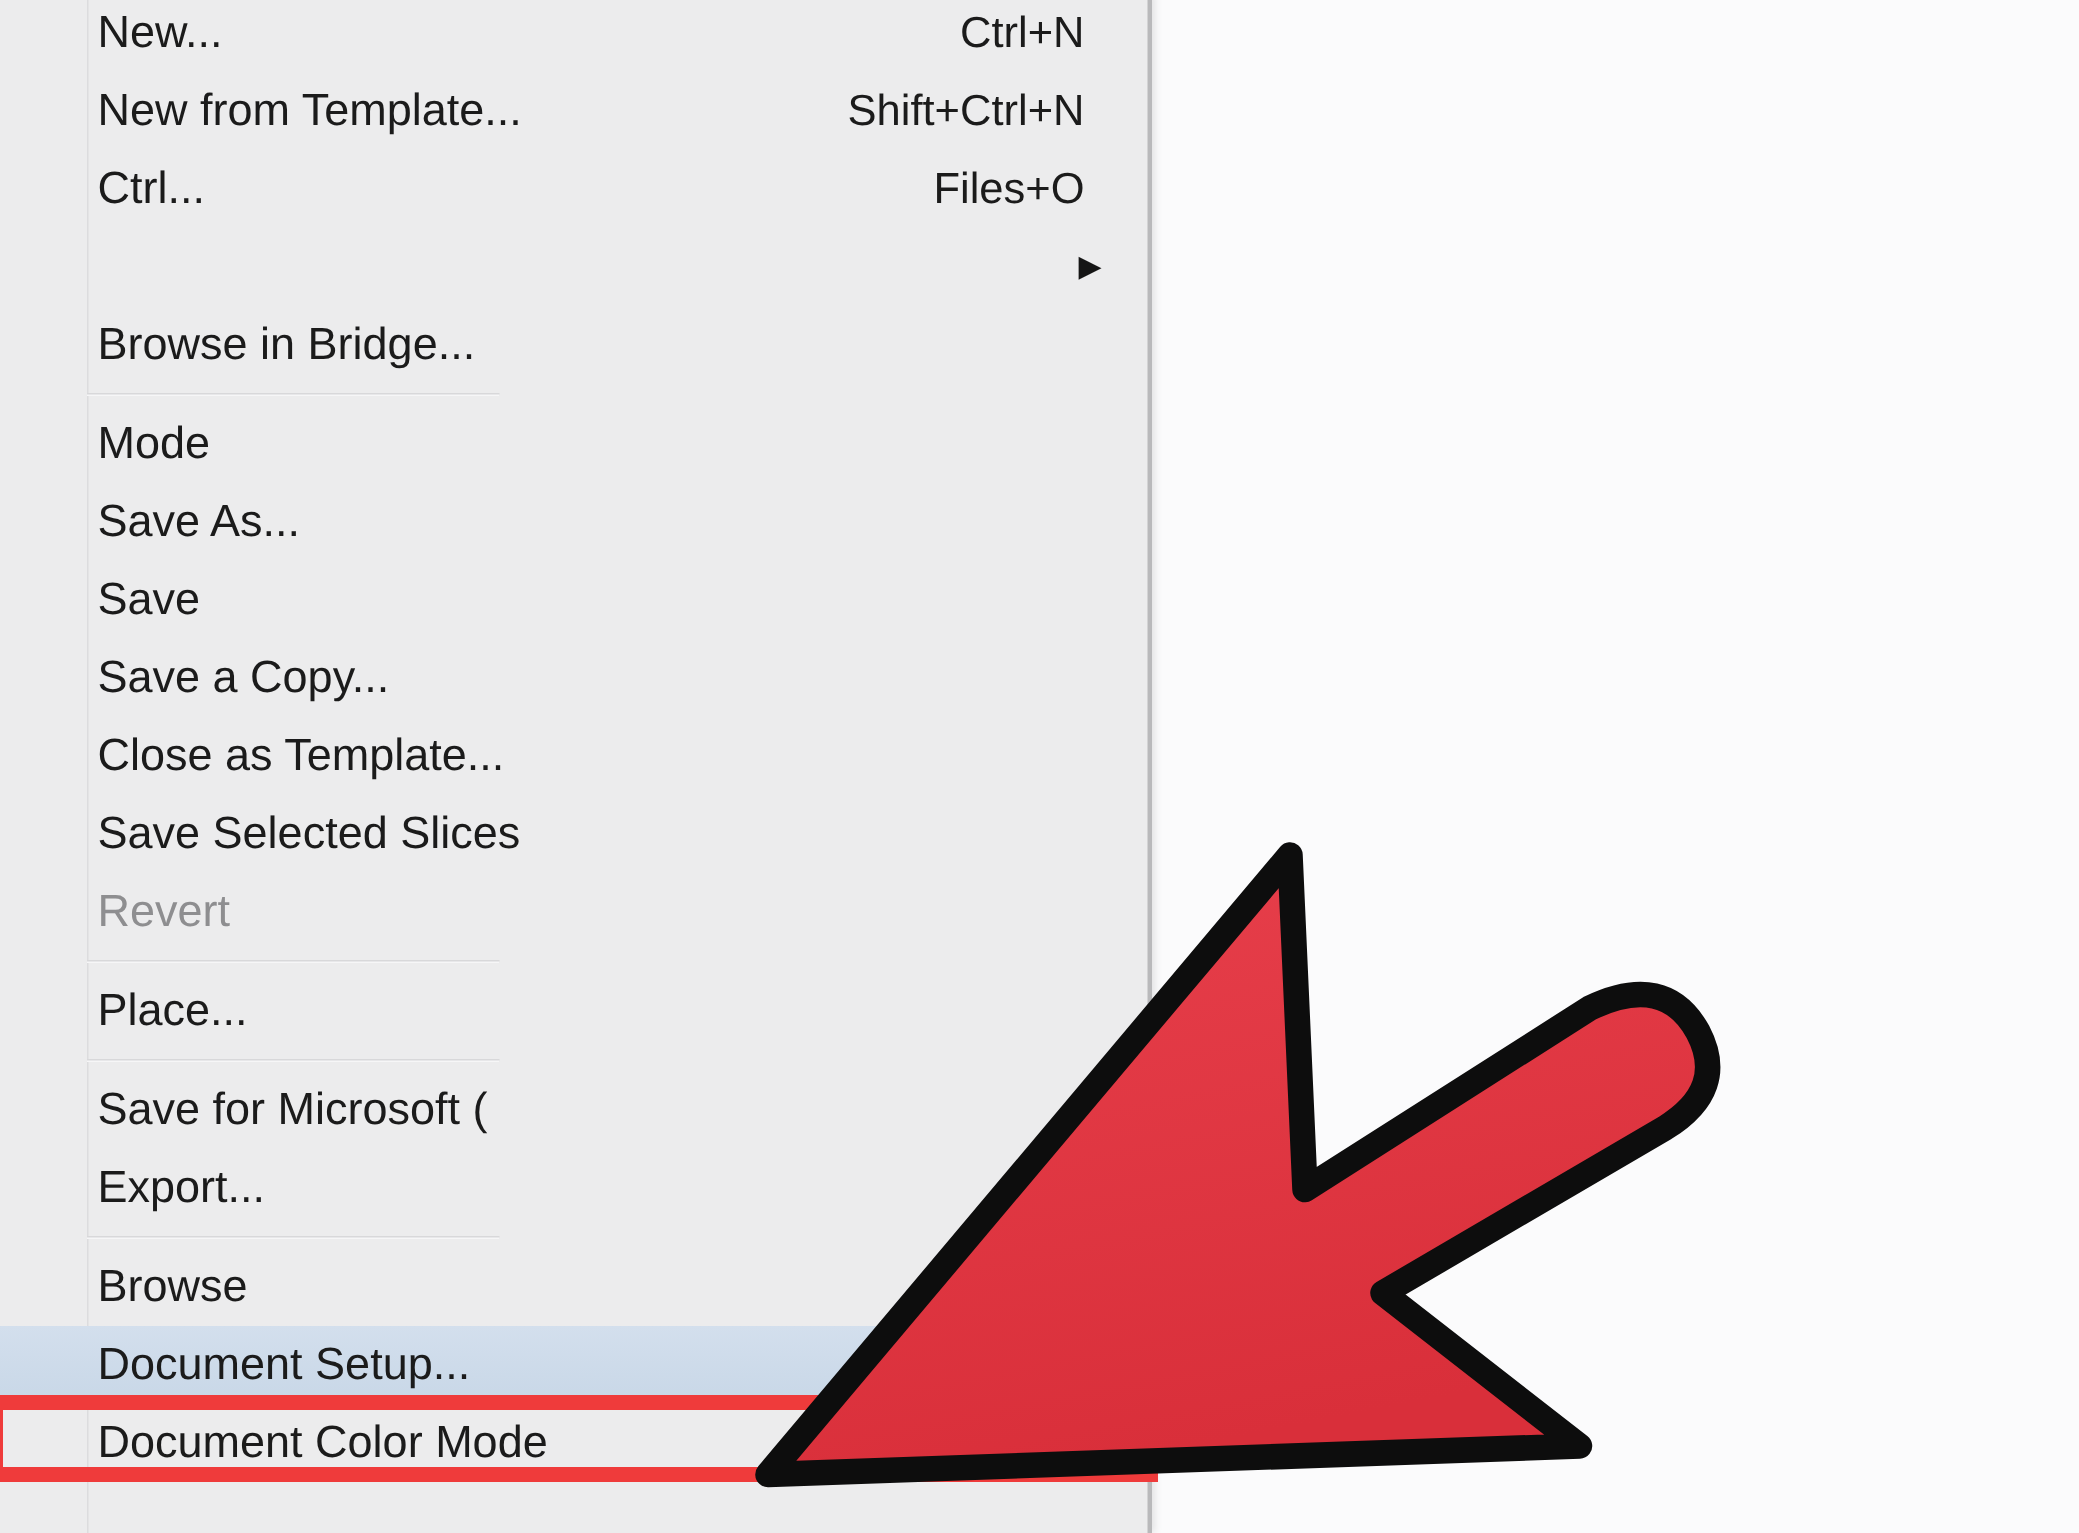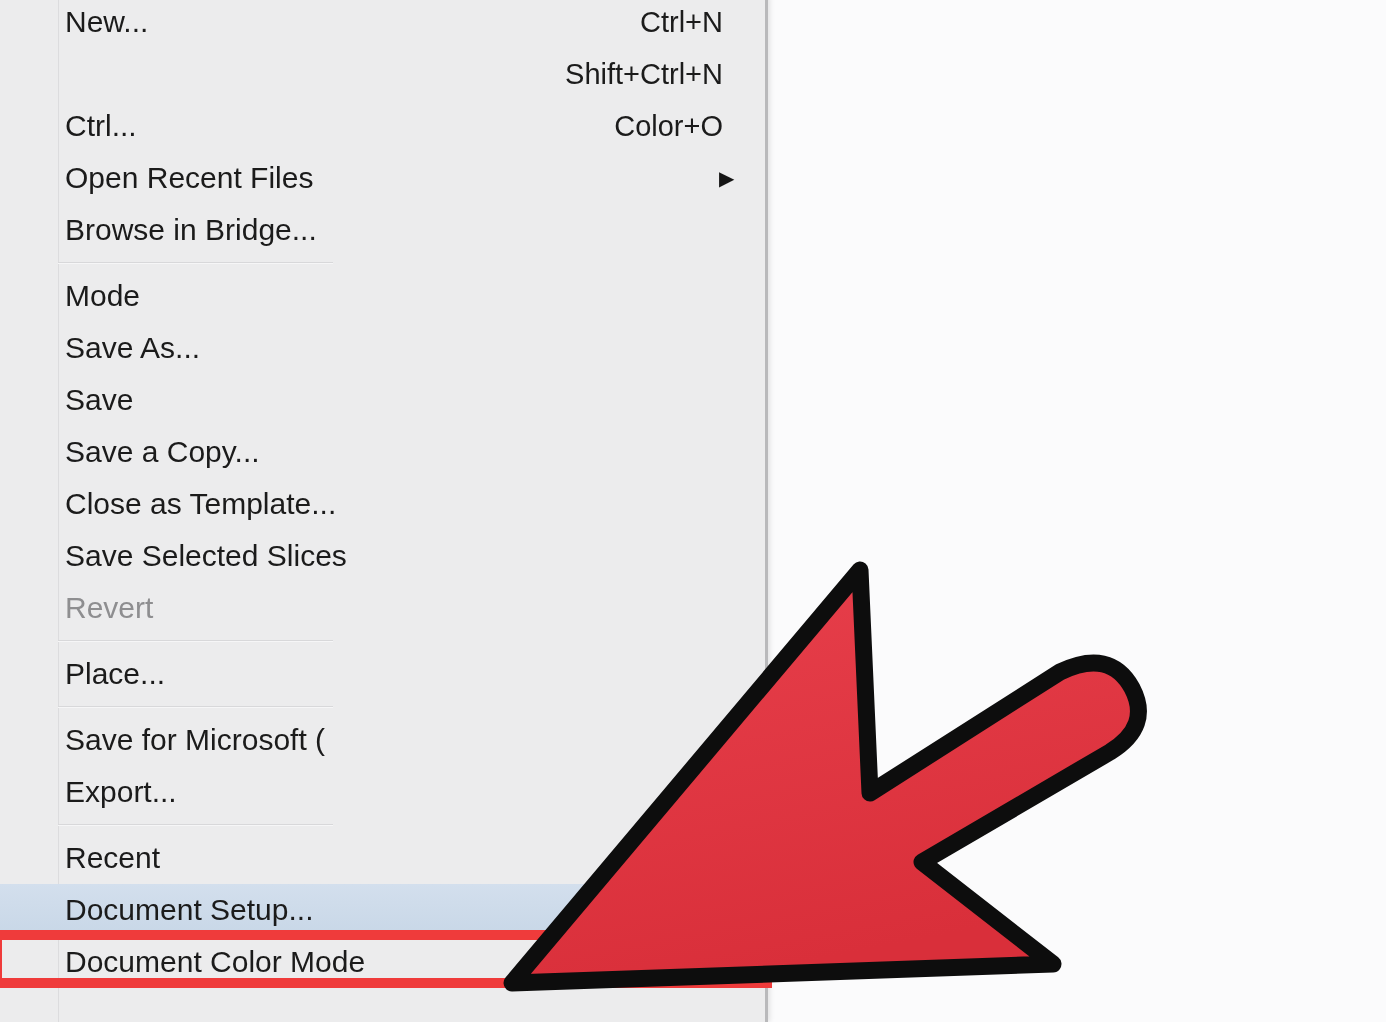--- a/index.html
+++ b/index.html
@@ -150,39 +150,39 @@
 </style>
 </head>
 <body>
 
 <div id="canvas"></div>
 
 <div id="menu-panel">
   <div id="menu-gutter"></div>
   <div id="menu-list">
       <div class="menu-item"><span class="label">New...</span><span class="shortcut">Ctrl+N</span></div>
-      <div class="menu-item"><span class="shortcut">Shift+Ctrl+N</span></div>
-      <div class="menu-item"><span class="label">Ctrl...</span><span class="shortcut">Color+O</span></div>
-      <div class="menu-item"><span class="label">Open Recent Files</span><span class="submenu-arrow">▶</span></div>
+      <div class="menu-item"><span class="label">New from Template...</span><span class="shortcut">Shift+Ctrl+N</span></div>
+      <div class="menu-item"><span class="label">Ctrl...</span><span class="shortcut">Files+O</span></div>
+      <div class="menu-item"><span class="submenu-arrow">▶</span></div>
       <div class="menu-item"><span class="label">Browse in Bridge...</span></div>
       <div class="separator"></div>
       <div class="menu-item"><span class="label">Mode</span></div>
       <div class="menu-item"><span class="label">Save As...</span></div>
       <div class="menu-item"><span class="label">Save</span></div>
       <div class="menu-item"><span class="label">Save a Copy...</span></div>
       <div class="menu-item"><span class="label">Close as Template...</span></div>
       <div class="menu-item"><span class="label">Save Selected Slices</span></div>
       <div class="menu-item disabled"><span class="label">Revert</span></div>
       <div class="separator"></div>
       <div class="menu-item"><span class="label">Place...</span></div>
       <div class="separator"></div>
       <div class="menu-item truncated"><span class="label">Save for Microsoft (</span></div>
       <div class="menu-item"><span class="label">Export...</span></div>
       <div class="separator"></div>
-      <div class="menu-item"><span class="label">Recent</span></div>
+      <div class="menu-item"><span class="label">Browse</span></div>
       <div class="menu-item highlighted"><span class="label">Document Setup...</span></div>
       <div class="menu-item clipped-bottom"><span class="label">Document Color Mode</span><span class="submenu-arrow">▶</span></div>
     </div>
 </div>
 
 <div id="red-callout" style="border-color: rgb(239, 59, 59);"></div>
 
 <svg id="pointer-arrow" viewBox="0 0 700 480" xmlns="http://www.w3.org/2000/svg">
   <defs>
     <linearGradient id="arrowGrad" x1="0" y1="0" x2="0.3" y2="1">

